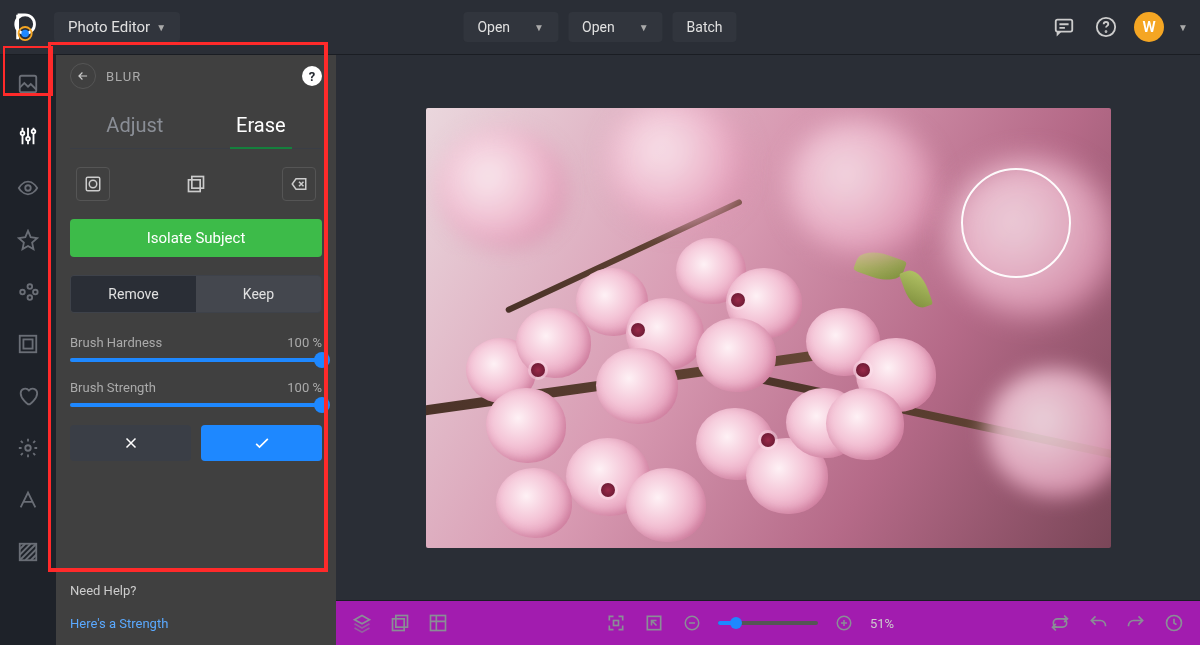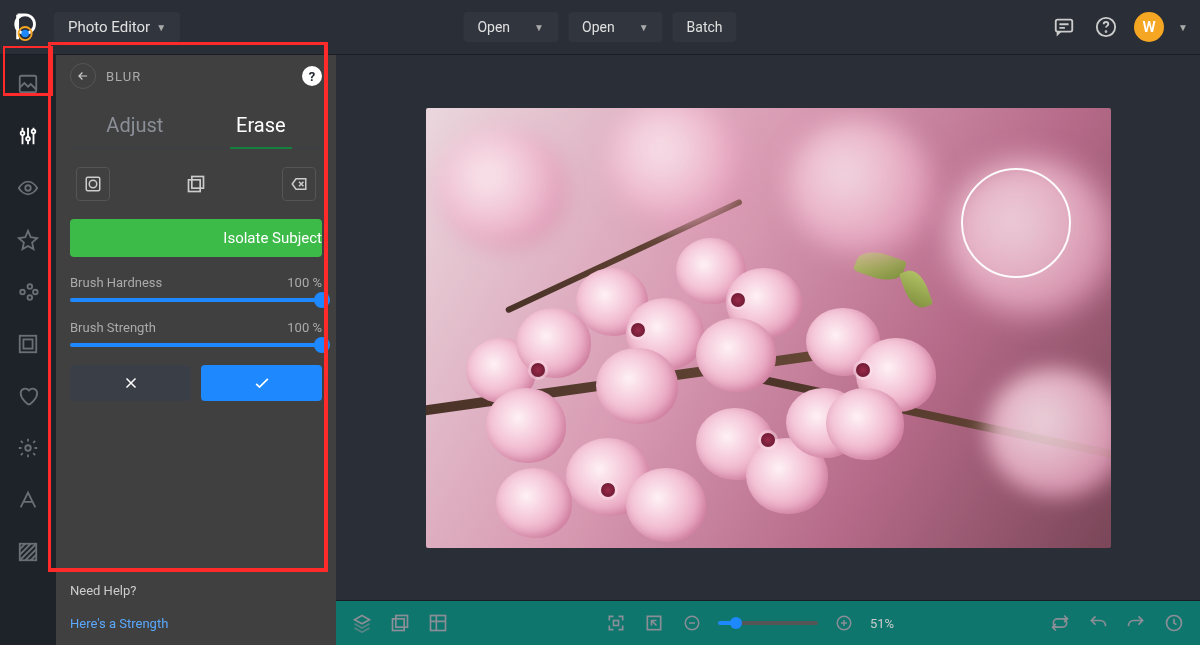--- a/index.html
+++ b/index.html
@@ -27,21 +27,21 @@
 .back-btn { width:26px; height:26px; border:1px solid #555; border-radius:50%; display:flex; align-items:center; justify-content:center; cursor:pointer; }
 .panel-title { font-size:13px; letter-spacing:1px; color:#aaa; }
 .help-icon { margin-left:auto; width:20px; height:20px; border-radius:50%; background:#fff; color:#23272f; display:flex; align-items:center; justify-content:center; font-size:13px; font-weight:700; cursor:pointer; }
 .red-box { position:absolute; top:42px; left:48px; width:280px; height:530px; border:solid #ff2a2a; border-width: 3px 4px 4px 3px; pointer-events:none; z-index:10; }
 .panel-body { padding:22px 14px 0 14px; }
 .tabs { display:flex; justify-content:space-around; border-bottom:1px solid #3a3e46; margin-bottom:18px; }
 .tab { padding:0 6px 10px 6px; font-size:20px; color:#8a8e96; cursor:pointer; }
 .tab.active { color:#fff; border-bottom:2px solid #15803d; margin-bottom:-1px; }
 .tool-row { display:flex; justify-content:space-between; padding:0 6px; margin-bottom:18px; }
 .tool-ic { width:34px; height:34px; border:1px solid #555; border-radius:4px; display:flex; align-items:center; justify-content:center; cursor:pointer; }
-.isolate { width:100%; height:38px; background:#3dbb49; color:#fff; border:none; border-radius:4px; font-size:15px; cursor:pointer; margin-bottom:18px;text-align:right; }
+.isolate { width:100%; height:38px; background:#3dbb49; color:#fff; border:none; border-radius:4px; font-size:15px; cursor:pointer; margin-bottom:18px; }
 .rk-row { display:flex; border:1px solid #3e424a; border-radius:4px; overflow:hidden; margin-bottom:22px; }
 .rk { flex:1; height:36px; display:flex; align-items:center; justify-content:center; font-size:14px; cursor:pointer; background:#2a2e36; }
 .rk.active { background:#44474e; }
 .slider-grp { margin-bottom:18px; }
 .slider-lbl { display:flex; justify-content:space-between; font-size:13px; color:#aaa; margin-bottom:8px; }
 .slider-track { position:relative; height:4px; background:#555; border-radius:2px; }
 .slider-fill { position:absolute; left:0; top:0; height:100%; background:#1e88ff; border-radius:2px; }
 .slider-thumb { position:absolute; top:50%; width:16px; height:16px; background:#1e88ff; border-radius:50%; transform:translate(-50%,-50%); cursor:pointer; }
 .confirm-row { display:flex; gap:10px; margin-top:10px; }
 .confirm-btn { flex:1; height:36px; border-radius:4px; display:flex; align-items:center; justify-content:center; cursor:pointer; }
@@ -54,21 +54,21 @@
 
 .canvas { position:absolute; top:55px; left:336px; right:0; bottom:45px; background:#2a2e36; display:flex; align-items:center; justify-content:center; }
 .image { width:685px; height:440px; position:relative; overflow:hidden; border-radius:2px; background:linear-gradient(120deg,#ead7dd 0%,#d89ab2 40%,#b56a88 70%,#7a4658 100%); }
 .brush-cursor { position:absolute; width:110px; height:110px; border:2px solid rgba(255,255,255,0.95); border-radius:50%; top:60px; right:40px; }
 .petal { position:absolute; border-radius:50% 50% 48% 52%; background:radial-gradient(circle at 40% 40%,#fef1f5 0%,#f4c5d7 40%,#e398b6 75%,#c7729a 100%); box-shadow:inset -3px -3px 8px rgba(165,80,115,0.35); }
 .center { position:absolute; width:14px; height:14px; border-radius:50%; background:radial-gradient(circle,#9a2a4a 0%,#6a1a33 80%); box-shadow:0 0 0 3px rgba(255,230,240,0.4);}
 .branch { position:absolute; background:linear-gradient(90deg,#4a3228,#6a4a38); border-radius:4px; transform-origin:left center; }
 .leaf { position:absolute; background:linear-gradient(135deg,#b9c96a,#7a8a3a); border-radius:60% 10% 60% 10%; }
 
 
-.bottom { position:absolute; left:336px; right:0; bottom:0; height:45px; background:#0f766e; border-top:1px solid #1a1d23; display:flex; align-items:center; padding:0 14px; gap:14px; }
+.bottom { position:absolute; left:336px; right:0; bottom:0; height:45px; background:#a21caf; border-top:1px solid #1a1d23; display:flex; align-items:center; padding:0 14px; gap:14px; }
 .bb-ic { width:24px; height:24px; display:flex; align-items:center; justify-content:center; color:#8a8e96; cursor:pointer; }
 .zoom-slider { width:100px; height:4px; background:#555; border-radius:2px; position:relative; }
 .zoom-fill { position:absolute; left:0; top:0; height:100%; background:#1e88ff; border-radius:2px; }
 .zoom-thumb { position:absolute; top:50%; width:12px; height:12px; background:#1e88ff; border-radius:50%; transform:translate(-50%,-50%); }
 .zoom-txt { font-size:13px; color:#ccc; }
 .spacer { flex:1; }
 .chev { font-size:10px; color:#aaa; }
 </style>
 </head>
 <body>
@@ -211,20 +211,24 @@
           </svg>
         </div>
       <div class="tool-ic">
           <svg width="18" height="18" viewBox="0 0 24 24" fill="none" stroke="#ccc" stroke-width="2">
             <path d="M21 5H8l-5 7 5 7h13z"></path>
             <path d="M12 9l6 6M18 9l-6 6"></path>
           </svg>
         </div>
     </div>
     <button class="isolate">Isolate Subject</button>
+    <div class="rk-row">
+      <div class="rk">Remove</div>
+      <div class="rk active">Keep</div>
+    </div>
     <div class="slider-grp">
       <div class="slider-lbl">
           <span>Brush Hardness</span>
           <span><span>100</span> <span>%</span></span>
         </div>
       <div class="slider-track">
           <div class="slider-fill" style="width:100%"></div>
           <div class="slider-thumb" style="left:100%"></div>
         </div>
     </div>

